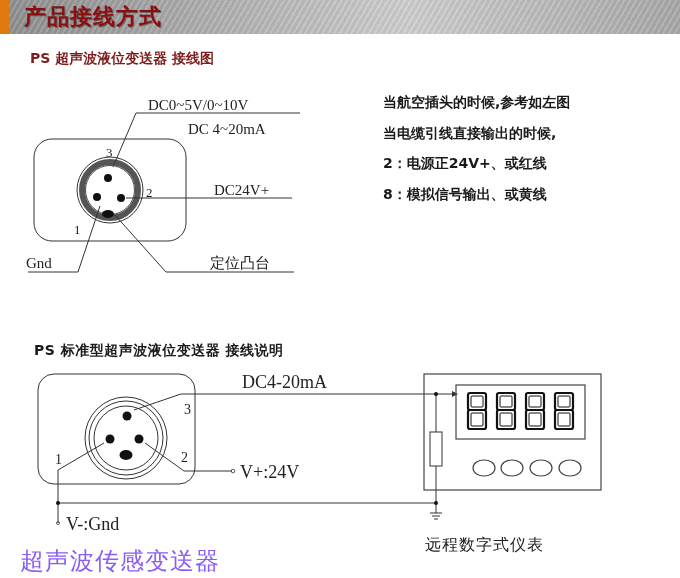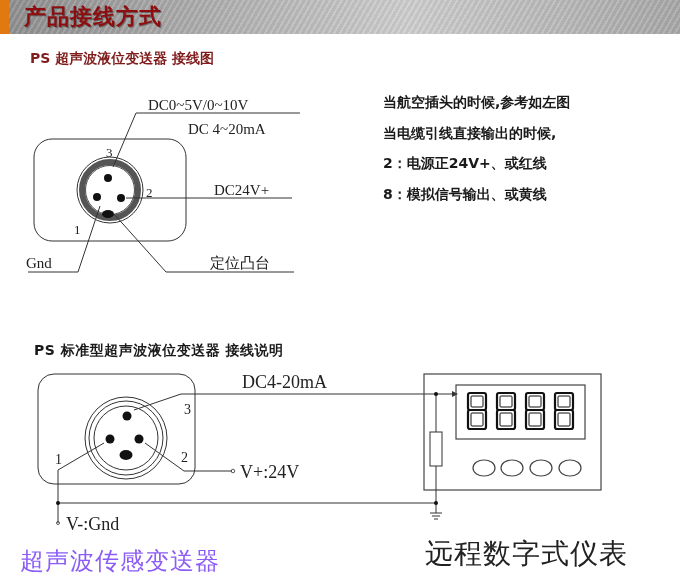--- a/index.html
+++ b/index.html
@@ -13,21 +13,21 @@
   .header-title { position:absolute; left:24px; top:2px; font-size:22px; font-weight:bold;
                   color:#8e0e10; letter-spacing:1px; text-shadow:1px 1px 0 rgba(0,0,0,0.35);
                   font-family:Liberation Serif, serif; }
   .sub-title { position:absolute; left:30px; top:50px; font-size:14px; font-weight:bold; color:#7f1d1d; }
   .notes { position:absolute; left:383px; top:87px; font-size:14px; font-weight:bold; line-height:30.5px; color:#1a1a1a; }
   .notes div { white-space:nowrap; }
   .section2-title { position:absolute; left:34px; top:306px; font-size:14px; font-weight:bold; color:#1a1a1a; letter-spacing:0.5px;margin-top:36px; }
   svg { position:absolute; left:0; top:0; }
   .serif { font-family:"Liberation Serif", "DejaVu Serif", serif; }
   .cap1 { position:absolute; left:20px; top:545px; font-size:24px; color:#8b5cf6; font-family:"DejaVu Sans", sans-serif; letter-spacing:1px; }
-  .cap2 { position:absolute; left:425px; top:535px; font-size:28px; color:#222; font-family:"DejaVu Sans", sans-serif; letter-spacing:1px; }
+  .cap2 { position:absolute; left:425px; top:535px; font-size:16px; color:#222; font-family:"DejaVu Sans", sans-serif; letter-spacing:1px; }
 </style>
 </head>
 <body>
 
 <div class="header">
   <div class="header-stripe"></div>
   <div class="header-title">产品接线方式</div>
 </div>
 
 <div class="sub-title">PS 超声波液位变送器 接线图</div>

